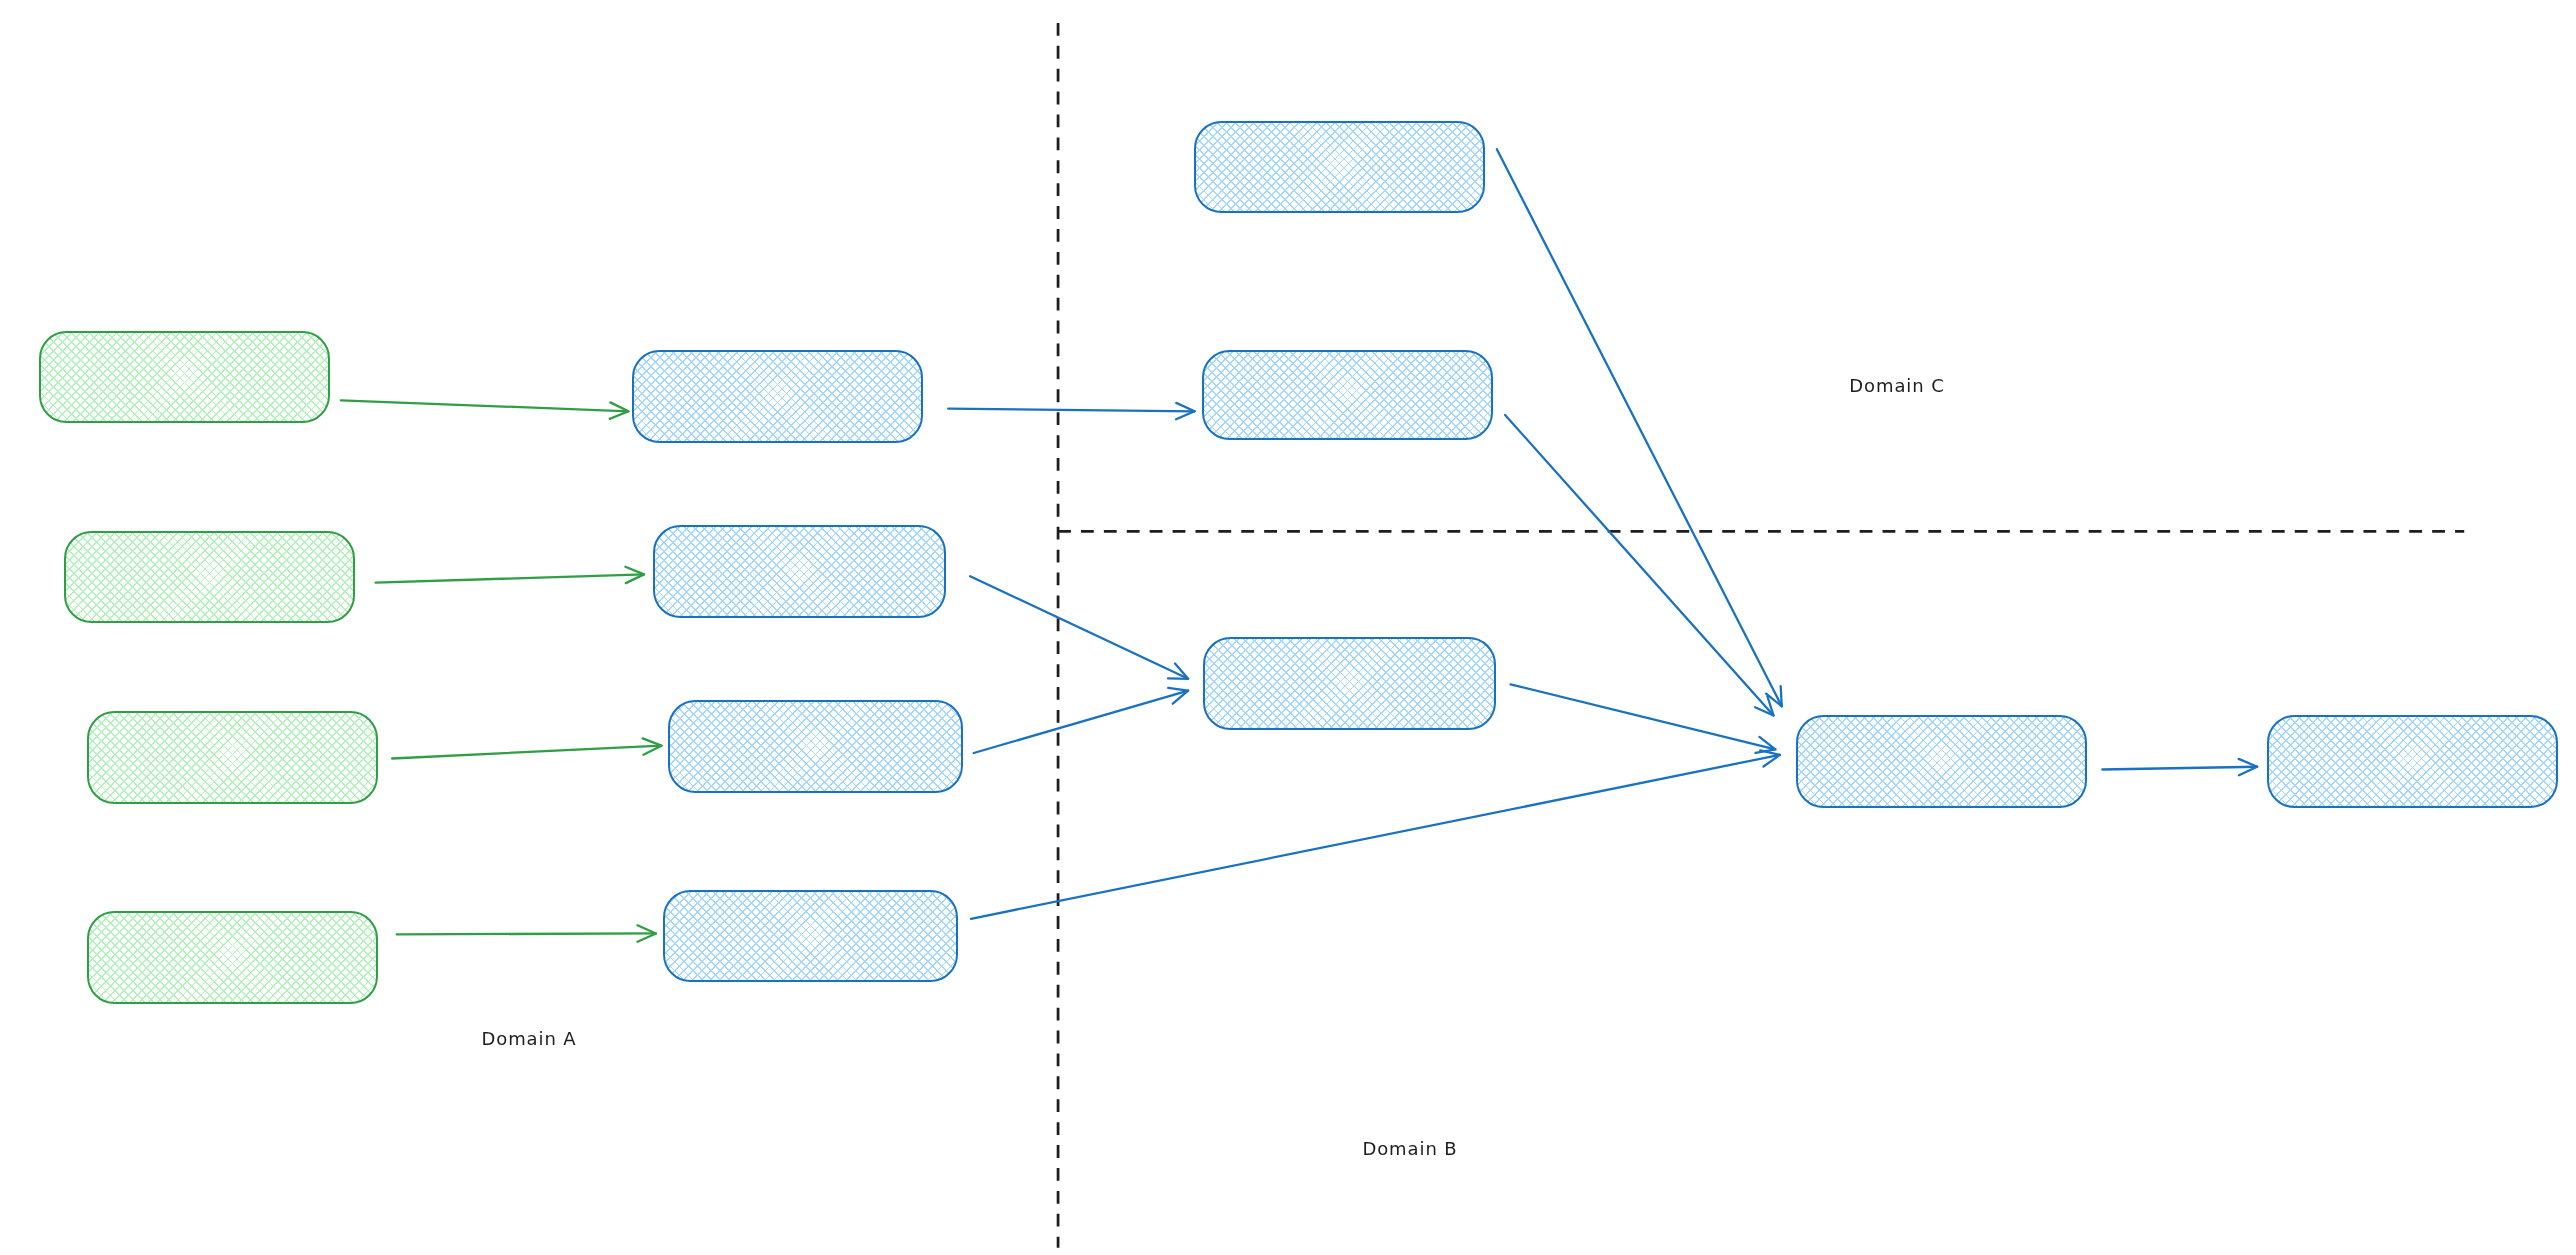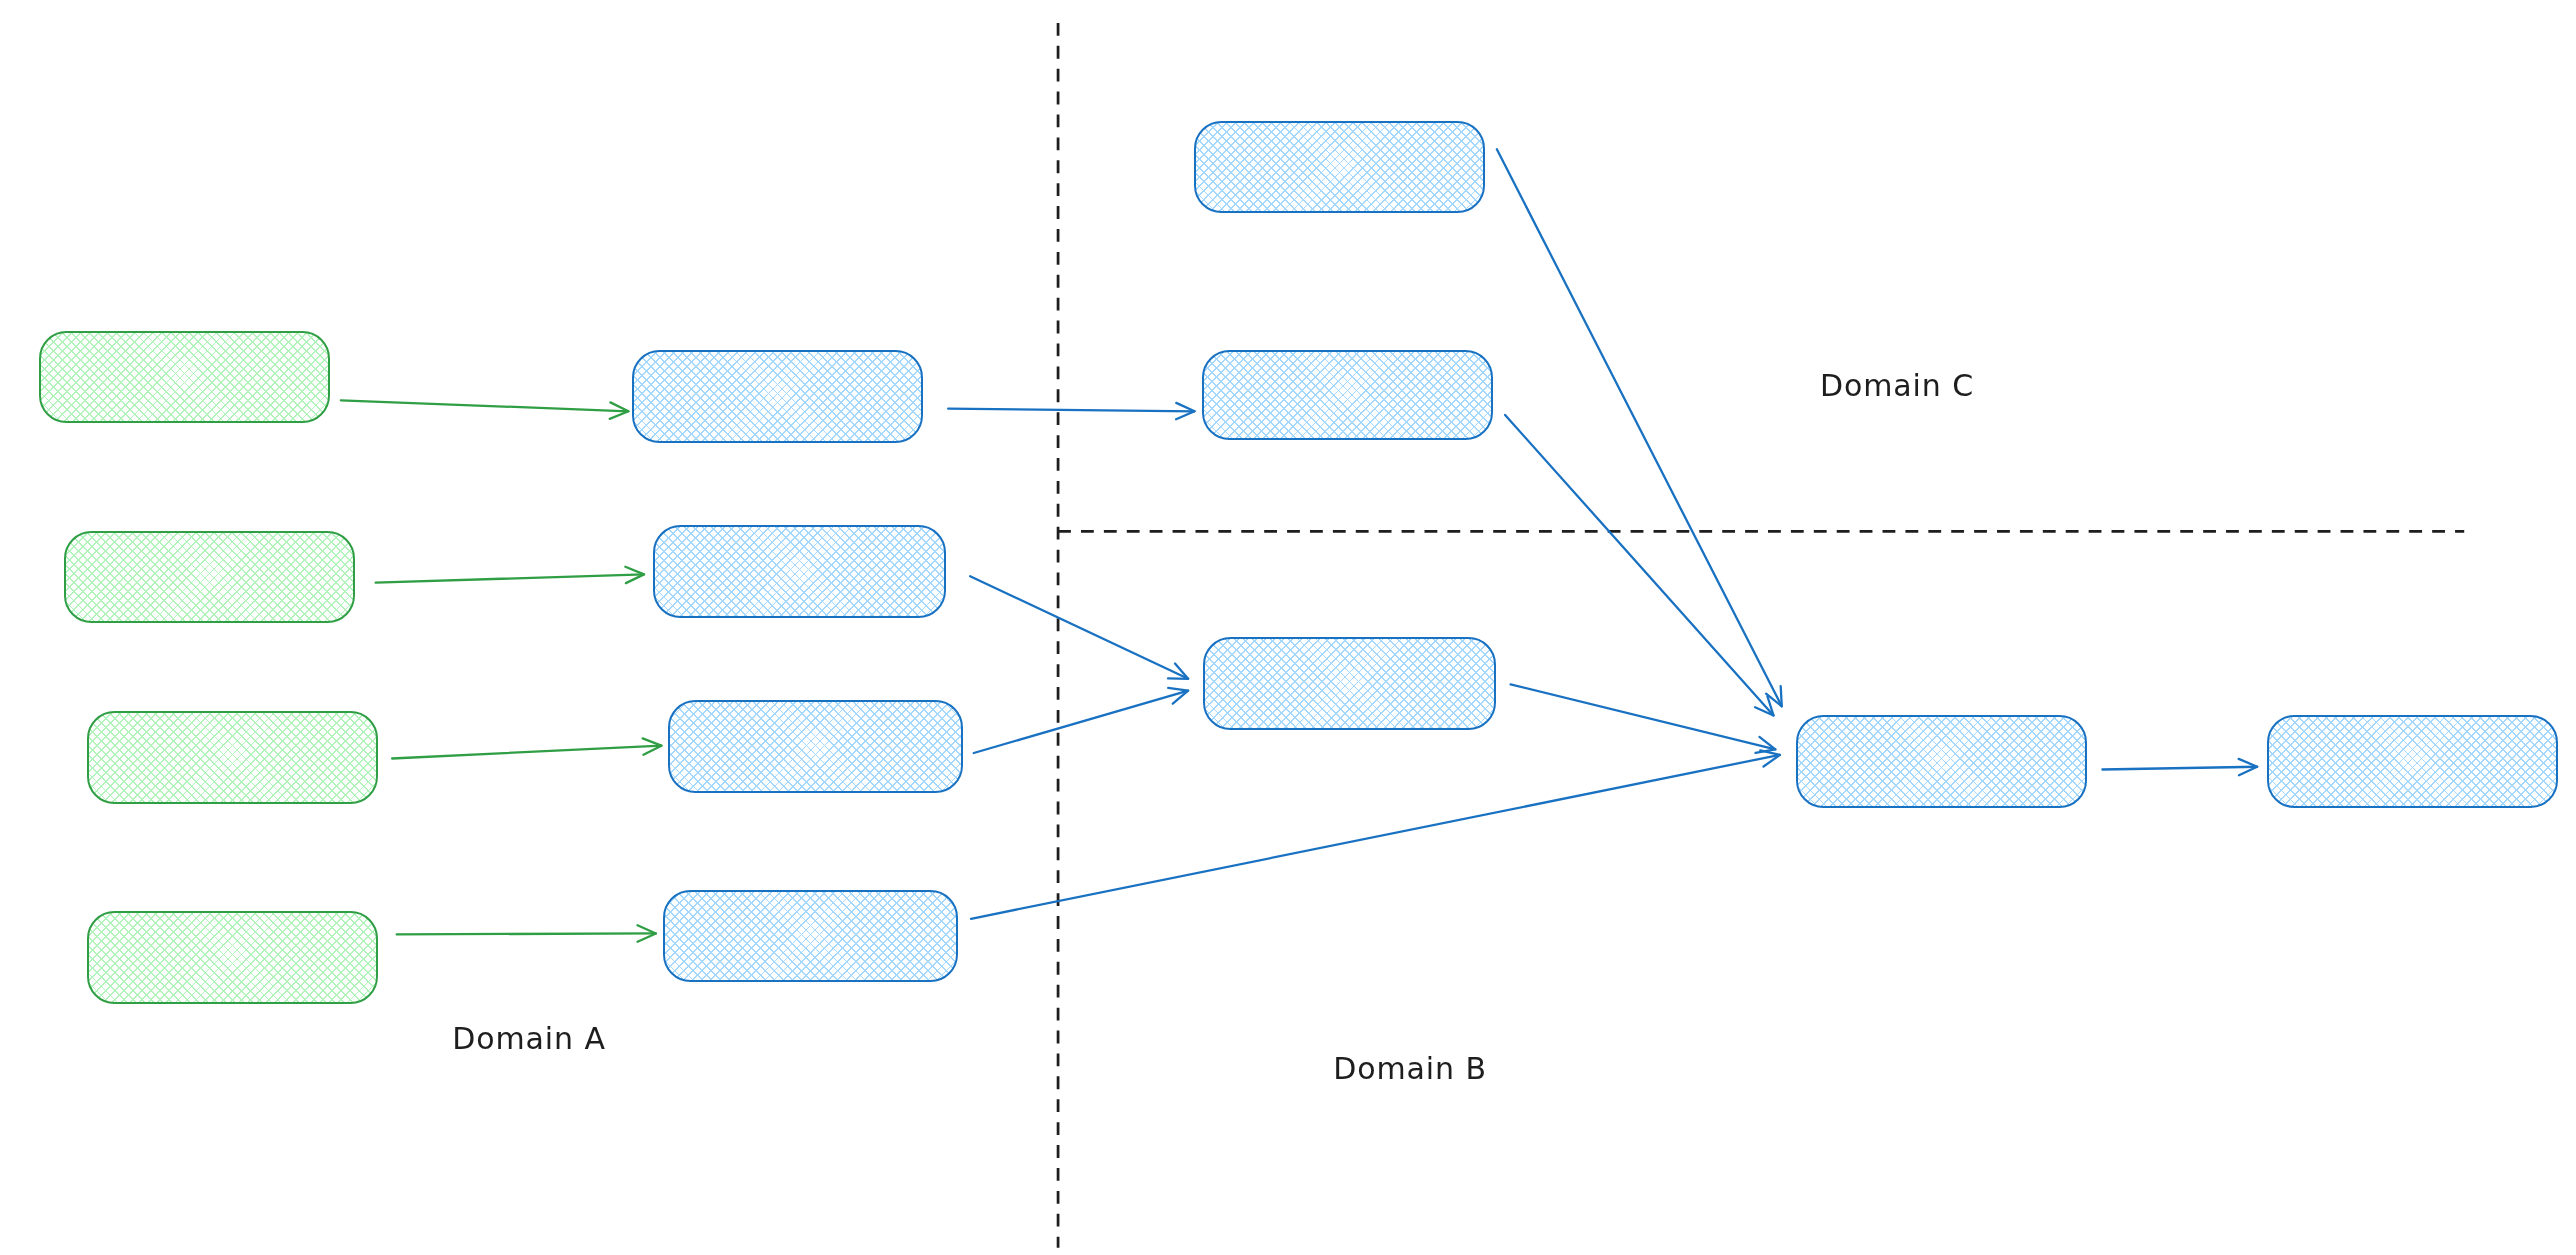--- a/index.html
+++ b/index.html
@@ -37,27 +37,27 @@
   }
   .node.blue{
     border-color:var(--blue-stroke);
     background-image:
       repeating-linear-gradient(45deg,  var(--blue-fill) 0 1.3px, transparent 1.3px 6.4px),
       repeating-linear-gradient(-45deg, var(--blue-fill) 0 1.3px, transparent 1.3px 6.4px);
   }
   .label{
     position:absolute;
     transform:translate(-50%,-50%);
-    font-size:30px;
+    font-size:18px;
     letter-spacing:0.9px;
     color:var(--label);
     white-space:nowrap;
   }
   #label-domain-a{left:529px;top:1038px;}
-  #label-domain-b{left:1410px;top:1068px;}
+  #label-domain-b{left:1410px;top:1148px;}
   #label-domain-c{left:1897px;top:385px;}
 </style>
 </head>
 <body>
 
 <div class="canvas">
   <svg class="edge-layer" viewBox="0 0 2812 1370" width="2576" height="1255" xmlns="http://www.w3.org/2000/svg">
       <g>
         <line x1="1155" y1="25" x2="1155" y2="1362" stroke="#1e1e1e" stroke-width="3" stroke-dasharray="14 11" stroke-linecap="butt"></line>
       </g>

